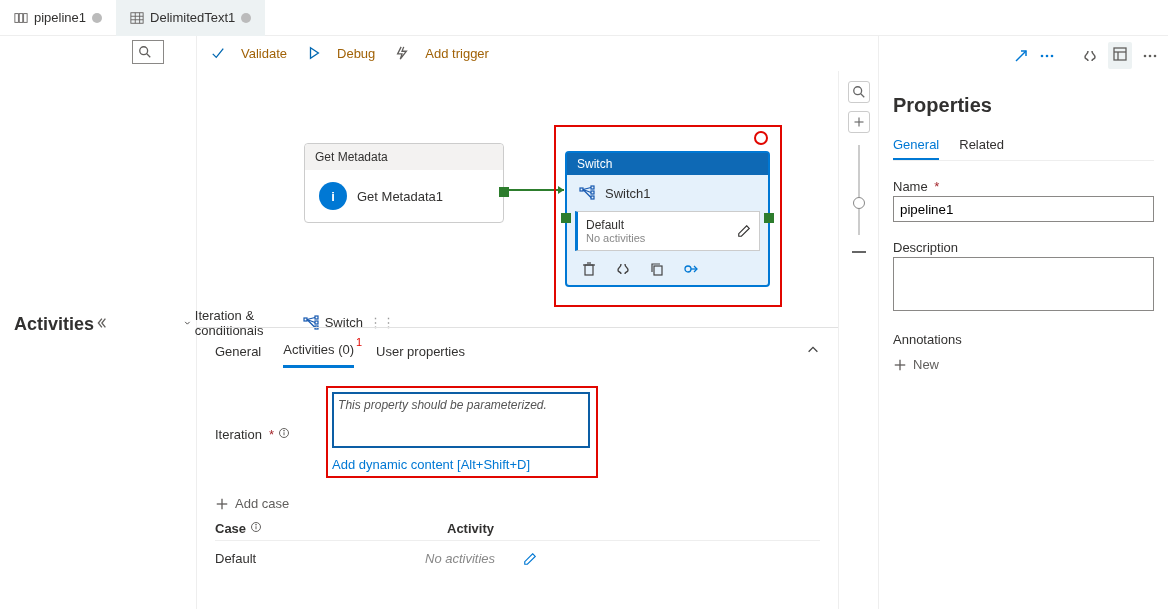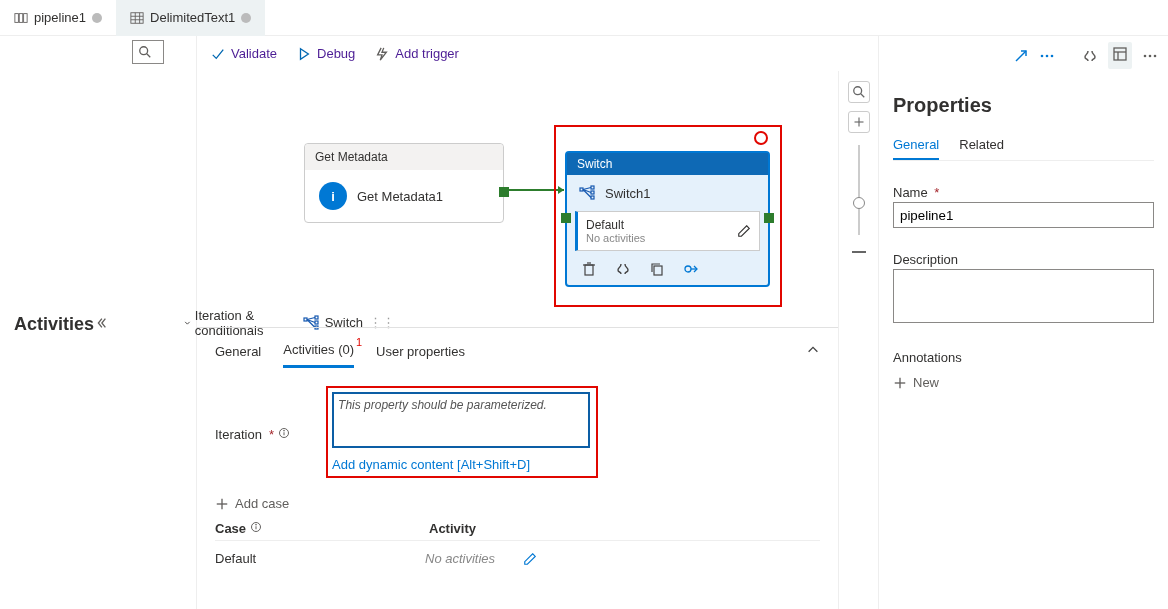--- a/index.html
+++ b/index.html
@@ -28,21 +28,21 @@
   .search-rel svg { position: absolute; left: 6px; top: 5px; width: 14px; height: 14px; color: #605e5c; }
   .cat-row { display: flex; align-items: center; gap: 4px; padding: 4px 10px; cursor: pointer; }
   .cat-row svg { width: 12px; height: 12px; }
   .act-row { display: flex; align-items: center; gap: 6px; padding: 4px 14px 4px 24px; cursor: pointer; }
   .act-row .handle { margin-left: auto; color: #999; }
   .switch-icon { width: 16px; height: 16px; color: #1558b0; }
 
   
   .center { flex: 1; display: flex; flex-direction: column; min-width: 0; }
   .toolbar { display: flex; align-items: center; gap: 20px; padding: 10px 14px; }
-  .tbtn { display: flex; align-items: flex-end; gap: 6px; color: #4c1d95; cursor: pointer; }
+  .tbtn { display: flex; align-items: flex-start; gap: 16px; color: #a16207; cursor: pointer; }
   .tbtn svg { width: 14px; height: 14px; color: #0167b1; }
   .tbtn.trigger svg { color: #605e5c; }
   .canvas-split { flex: 1; display: flex; min-height: 0; }
   .canvas { flex: 1; position: relative; overflow: hidden; }
   .node { position: absolute; border: 1px solid #ccc; border-radius: 4px; background: #fff; }
   .node-get { left: 107px; top: 72px; width: 200px; }
   .node-get .hdr { background: #f3f2f1; padding: 6px 10px; font-size: 12px; border-top-left-radius: 4px; border-top-right-radius: 4px; }
   .node-get .body { display: flex; align-items: center; gap: 10px; padding: 12px 14px; }
   .node-get .info-ic { width: 28px; height: 28px; border-radius: 50%; background: #0078d4; color: #fff; display: flex; align-items: center; justify-content: center; font-weight: bold; font-style: normal; }
   .port { position: absolute; width: 10px; height: 10px; background: #2d7d2d; }
@@ -81,37 +81,37 @@
   .expr-row { display: flex; gap: 36px; margin-top: 18px; }
   .expr-label { display: flex; align-items: center; gap: 4px; padding-top: 4px; }
   .req { color: #a4262c; margin-left: 3px; }
   .info-s { color: #605e5c; }
   .expr-box-wrap { border: 2px solid #e10600; padding: 4px; width: 272px; }
   .expr-box { width: 258px; height: 56px; border: 2px solid #0c5ea5; resize: none; padding: 4px; font-size: 12px; font-family: inherit; }
   .expr-box::placeholder { color: #555; font-style: italic; }
   .dyn-link { color: #0078d4; font-size: 13px; margin-top: 6px; display: inline-block; cursor: pointer; }
   .addcase { display: flex; align-items: center; gap: 6px; color: #605e5c; margin-top: 18px; cursor: pointer; width: max-content; }
   .tbl { margin-top: 6px; }
-  .tbl .th { display: flex; padding: 4px 0; border-bottom: 1px solid #eee; font-weight: 600; font-size: 13px; gap: 4px; }
+  .tbl .th { display: flex; padding: 4px 0; border-bottom: 1px solid #eee; font-weight: 600; font-size: 13px; gap: 22px; }
   .tbl .th .c1 { width: 210px; }
   .tbl .tr { display: flex; padding: 10px 0; align-items: center; }
   .tbl .tr .c1 { width: 210px; }
   .tbl .tr .c2 { color: #888; font-style: italic; display:flex; align-items:center; gap: 28px;}
 
   
   .rightp { width: 290px; border-left: 1px solid #eee; display: flex; flex-direction: column; }
   .rhead { display: flex; align-items: center; gap: 10px; padding: 6px 10px; justify-content: flex-end; color: #605e5c; }
   .rhead .sel { background: #edf2f3; padding: 4px; border-radius: 2px; }
   .rhead svg { width: 16px; height: 16px; cursor: pointer; }
   .rpanel { padding: 0 14px; }
   .rpanel h2 { font-size: 20px; font-weight: 600; margin: 19px 0 14px; }
   .rtabs { display: flex; gap: 20px; border-bottom: 1px solid #eee; }
   .rtab { padding: 6px 0; cursor: pointer; }
   .rtab.active { color: #0078d4; border-bottom: 2px solid #0078d4; }
-  .rlbl { margin-top: 24px; font-size: 13px; }
+  .rlbl { margin-top: 18px; font-size: 13px; }
   .rinput { width: 100%; height: 26px; border: 1px solid #8a8886; padding: 0 6px; margin-top: 2px; }
   .rta { width: 100%; height: 54px; border: 1px solid #8a8886; margin-top: 2px; resize: none; }
   .addnew { display: flex; align-items: center; gap: 6px; color: #605e5c; margin-top: 10px; cursor: pointer; width: max-content; }
 </style>
 </head>
 <body>
 
 <div class="root">
 
   <div class="tabs-row">

